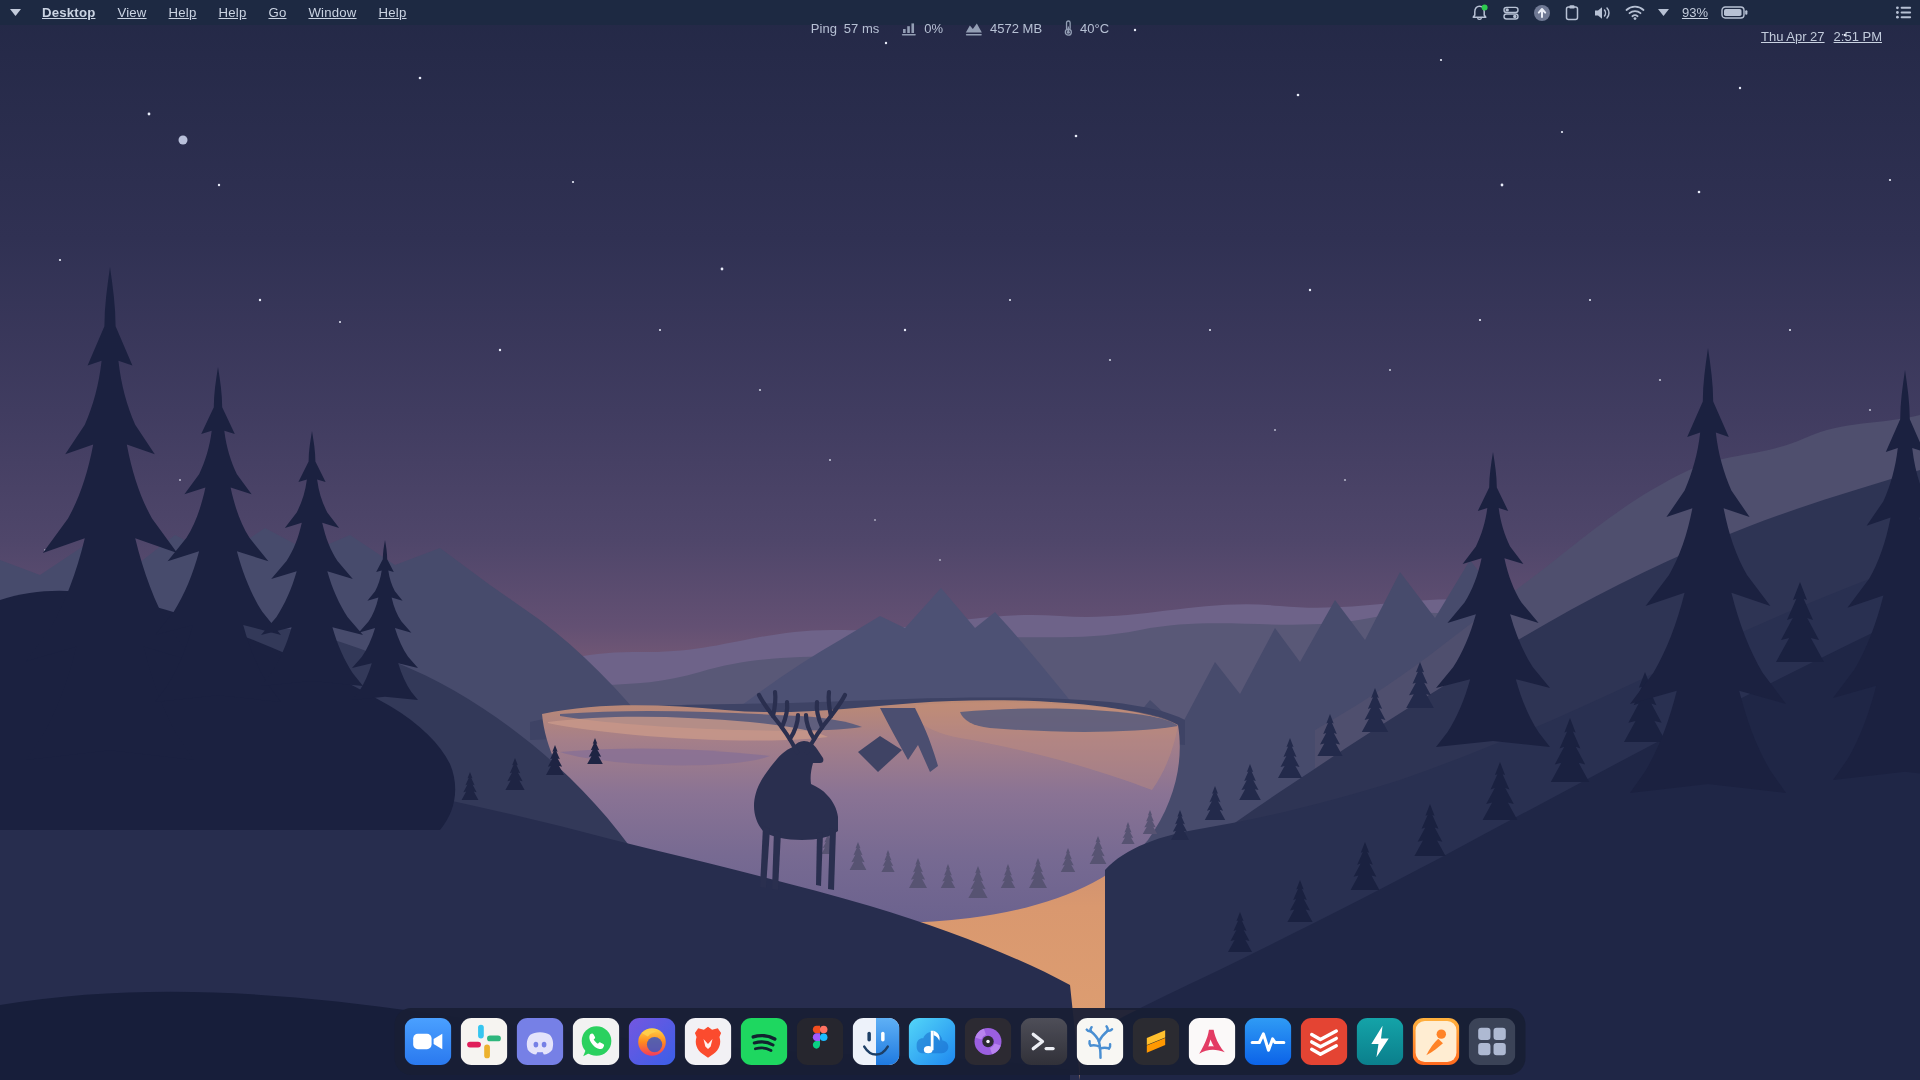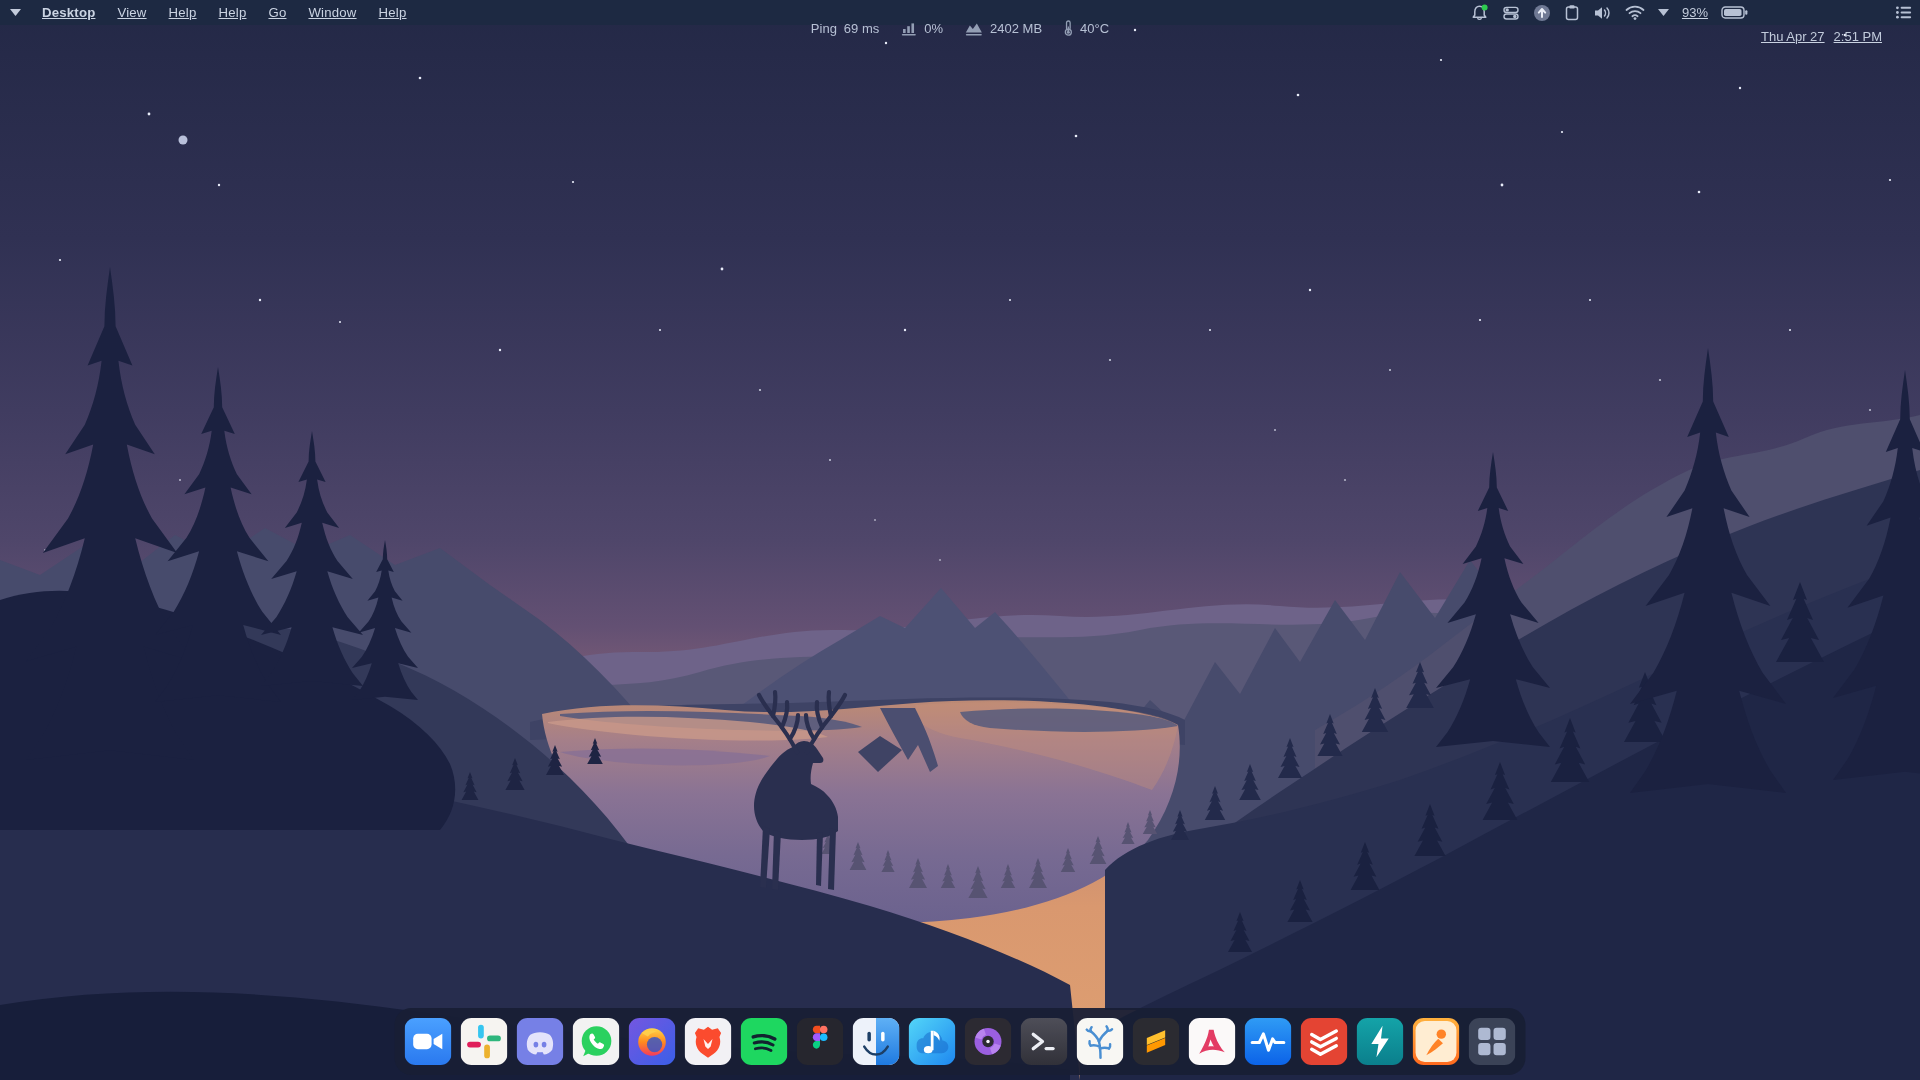--- a/index.html
+++ b/index.html
@@ -224,41 +224,41 @@
     <span class="mb-item">Help</span>
     <span class="mb-item">Help</span>
     <span class="mb-item">Go</span>
     <span class="mb-item">Window</span>
     <span class="mb-item">Help</span>
   </div>
 
   <div class="mb-center">
     <span class="stat">
       <span>Ping</span>
-      <span>69 ms</span>
+      <span>57 ms</span>
     </span>
     <span class="stat">
       <svg width="16" height="15" viewBox="0 0 16 15">
         <g fill="#9fabc0">
             <rect x="2.2" y="8" width="2.6" height="4"></rect>
             <rect x="6.4" y="5.2" width="2.6" height="6.8"></rect>
             <rect x="10.6" y="2.4" width="2.6" height="9.6"></rect>
             <rect x="1" y="13" width="14" height="1.6" rx=".8"></rect>
           </g>
       </svg>
       <span>0%</span>
     </span>
     <span class="stat">
       <svg width="18" height="15" viewBox="0 0 18 15">
         <g fill="#9fabc0">
             <path d="M1,11.5 L5,4.5 L8,8 L12,2.5 L17,11.5 Z"></path>
             <rect x="1" y="13" width="16" height="1.6" rx=".8"></rect>
           </g>
       </svg>
-      <span>2402 MB</span>
+      <span>4572 MB</span>
     </span>
     <span class="stat">
       <svg width="9" height="16" viewBox="0 0 9 16">
         <rect x="2.7" y="1" width="3.6" height="9" rx="1.8" fill="none" stroke="#9fabc0" stroke-width="1.3"></rect>
         <circle cx="4.5" cy="12.2" r="3" fill="none" stroke="#9fabc0" stroke-width="1.3"></circle>
         <circle cx="4.5" cy="12.2" r="1.5" fill="#9fabc0"></circle>
           <rect x="3.9" y="6.5" width="1.2" height="5" fill="#9fabc0"></rect>
       </svg>
       <span>40°C</span>
     </span>

